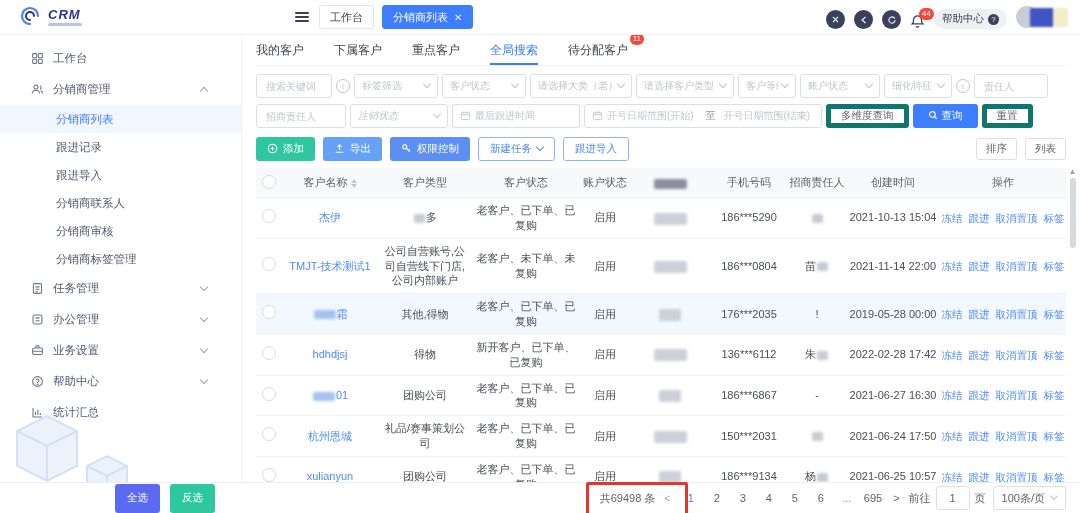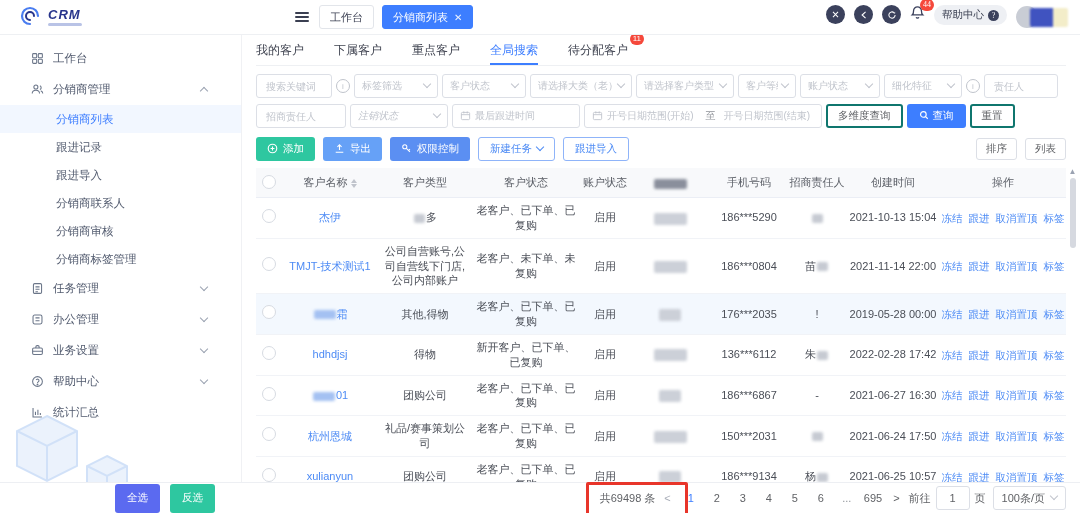--- a/index.html
+++ b/index.html
@@ -12,21 +12,21 @@
   .logo-txt{display:flex;flex-direction:column;line-height:1;}
   .logo-name{font-weight:bold;font-style:italic;font-size:13px;color:#27348b;letter-spacing:1px;}
   .logo-sub{height:3px;width:34px;background:#b9c3e6;border-radius:2px;margin-top:2px;filter:blur(.6px);}
   .topbar-main{flex:1;display:flex;align-items:center;gap:10px;padding-right:12px;}
   .hamburger{width:14px;display:inline-block;cursor:pointer;}
   .hamburger i{display:block;height:1.6px;background:#3a3f51;margin:2.6px 0;border-radius:1px;}
   .wtabs{display:flex;gap:8px;align-items:center;}
   .wtab{height:22px;display:flex;align-items:center;gap:6px;padding:0 10px;border:1px solid #e2e5ea;border-radius:3px;background:#fff;color:#3a3f51;font-size:11px;cursor:pointer;}
   .wtab.active{background:#3d7eff;border-color:#3d7eff;color:#fff;}
   .wtab .x{font-size:10px;opacity:.9;}
-  .top-right{margin-left:auto;display:flex;align-items:flex-start;gap:9px;font-family:Liberation Serif, serif;}
+  .top-right{margin-left:auto;display:flex;align-items:flex-end;gap:9px;}
   .circ{width:19px;height:19px;border-radius:50%;background:#3b415c;display:flex;align-items:center;justify-content:center;cursor:pointer;}
   .bellwrap{position:relative;cursor:pointer;display:flex;align-items:center;}
   .badge{position:absolute;top:-6px;right:-9px;background:#f5483b;color:#fff;font-size:8px;line-height:1;padding:2px 3px;border-radius:8px;min-width:8px;text-align:center;}
   .help-pill{display:flex;align-items:center;gap:4px;background:#eef0f4;border-radius:10px;padding:3px 8px;color:#3a3f51;font-size:10.5px;cursor:pointer;}
   .help-q{width:11px;height:11px;border-radius:50%;background:#3b415c;color:#fff;font-size:8px;display:flex;align-items:center;justify-content:center;}
   .avatar-wrap{position:relative;width:52px;height:24px;cursor:pointer;}
   .avatar-circle{position:absolute;left:0;top:1px;width:22px;height:22px;border-radius:50%;background:#c9cdd5;}
   .avatar-red{position:absolute;left:14px;top:3px;width:38px;height:19px;border-radius:2px;overflow:hidden;filter:blur(1.3px);display:flex;}
   .avatar-red i{display:block;height:100%;}
   .avatar-red .a{width:60%;background:#4053c0;}
@@ -56,21 +56,21 @@
   
   .filters{margin-top:8px;display:flex;flex-direction:column;gap:6px;}
   .frow{display:flex;align-items:center;gap:4px;}
   .fld{height:24px;border:1px solid #dcdfe6;border-radius:3px;display:flex;align-items:center;padding:0 7px;box-sizing:border-box;color:#c0c4cc;font-size:10px;background:#fff;gap:4px;cursor:pointer;}
   .fld input{border:none;outline:none;width:100%;font-size:10px;color:#606266;background:transparent;}
   .fld input::placeholder{color:#c0c4cc;}
   .fld .ph{flex:1;white-space:nowrap;overflow:hidden;}
   .fld .chv{color:#c0c4cc;margin-left:auto;}
   .fld .zhi{color:#909399;padding:0 4px;}
   .info{width:12px;height:12px;border-radius:50%;border:1px solid #c0c4cc;color:#c0c4cc;font-size:8px;display:flex;align-items:center;justify-content:center;flex:none;cursor:pointer;}
-  .btn{height:24px;border-radius:3px;border:2px solid #0f766e;background:#fff;color:#606266;font-size:10.5px;padding:0 10px;display:flex;align-items:center;gap:4px;cursor:pointer;font-family:inherit;}
+  .btn{height:24px;border-radius:3px;border:5px solid #0f766e;background:#fff;color:#606266;font-size:10.5px;padding:0 10px;display:flex;align-items:center;gap:4px;cursor:pointer;font-family:inherit;}
   .btn.primary{background:#3d7eff;border-color:#3d7eff;color:#fff;}
 
   
   .toolbar{display:flex;align-items:center;gap:8px;margin:9px 0 7px;}
   .tbtn{height:24px;border-radius:3px;border:none;color:#fff;font-size:10.5px;padding:0 11px;display:flex;align-items:center;gap:5px;cursor:pointer;font-family:inherit;}
   .tbtn.green{background:#2ec7a0;}
   .tbtn.blue{background:#66a1f7;}
   .tbtn.blue2{background:#5b8ff2;}
   .tbtn.ghost{background:#fff;border:1px solid #8fb4f9;color:#4d8bf5;}
   .tbtn .chv{color:#4d8bf5;}
@@ -342,21 +342,21 @@
               <span class="chv"></span>
             </div>
             <div class="fld" style="width: 58px;">
               <span class="ph">客户等级</span>
               <span class="chv"></span>
             </div>
             <div class="fld" style="width: 80px;">
               <span class="ph">账户状态</span>
               <span class="chv"></span>
             </div>
-            <div class="fld" style="width: 78px;">
+            <div class="fld" style="width: 68px;">
               <span class="ph">细化特征</span>
               <span class="chv"></span>
             </div>
             <span class="info">i</span>
             <div class="fld" style="width: 74px; justify-content: center;">
               <input placeholder="责任人" style="">
             </div>
           </div>
         <div class="frow">
             <div class="fld" style="width: 90px;">

